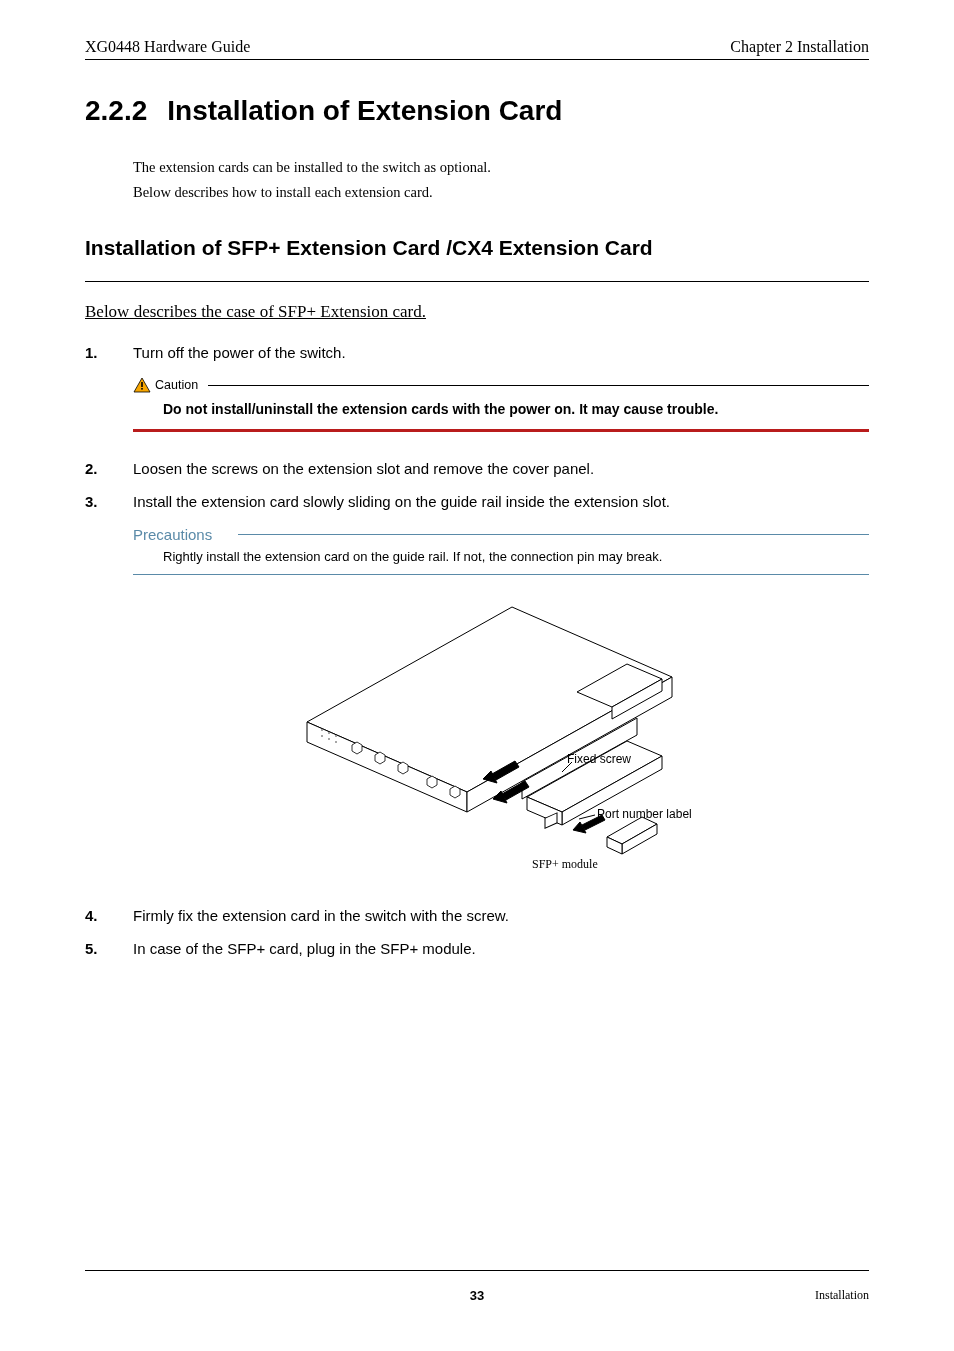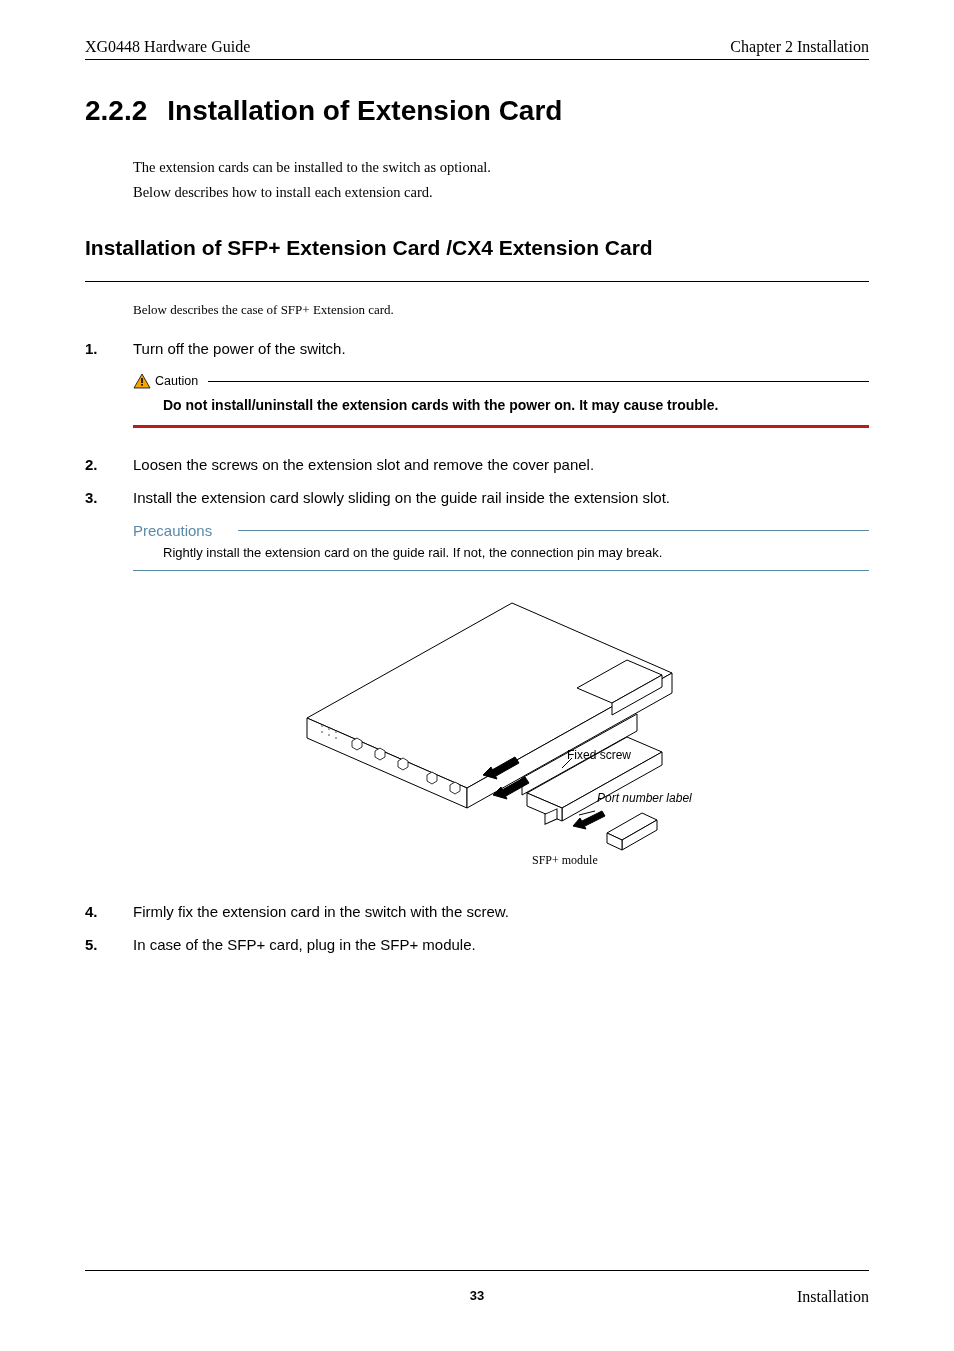--- a/index.html
+++ b/index.html
@@ -41,23 +41,23 @@
     }
     .subsection-title {
       font-family: Arial, Helvetica, sans-serif;
       font-size: 21px;
       font-weight: bold;
       padding-bottom: 21px;
       border-bottom: 1.5px solid #000;
       margin-bottom: 20px;
     }
     .sub-intro {
-      font-size: 13px;
-      margin-left: 48px;
+      font-size: 17px;
       margin-bottom: 22px;
+      text-decoration: underline;
     }
     .step {
       display: flex;
       margin-bottom: 16px;
       font-family: Arial, Helvetica, sans-serif;
       font-size: 15px;
     }
     .step-num {
       font-weight: bold;
       width: 48px;
@@ -158,21 +158,21 @@
       align-items: flex-start;
     }
     .page-number {
       font-family: Arial, Helvetica, sans-serif;
       font-size: 13px;
       font-weight: bold;
     }
     .footer-right {
       position: absolute;
       right: 0;
-      font-size: 16px;
+      font-size: 12px;
       font-family: 'Times New Roman', Times, serif;
     }
   </style>
 </head>
 <body>
 
 <div class="page">
   <div class="header-row">
     <span>XG0448 Hardware Guide</span>
     <span>Chapter 2 Installation</span>
@@ -285,21 +285,21 @@
             <polygon points="315,228 335,218 338,223 318,233"></polygon>
             <polygon points="313,225 319,236 306,233"></polygon>
           </g>
 
           <line x1="305" y1="165" x2="295" y2="175"></line>
 
           <line x1="328" y1="218" x2="312" y2="222"></line>
         </g>
       </svg>
       <div class="fig-label" style="left:300px; top:155px;">Fixed screw</div>
-      <div class="fig-label" style="left:330px; top:198px;font-style:italic;">Port number label</div>
+      <div class="fig-label" style="left:330px; top:210px;">Port number label</div>
       <div class="fig-label" style="left:265px; top:260px;font-family:Liberation Serif, serif;">SFP+ module</div>
     </div>
   </div>
 
   <div class="step">
     <div class="step-num">4.</div>
     <div class="step-text">Firmly fix the extension card in the switch with the screw.</div>
   </div>
 
   <div class="step">

